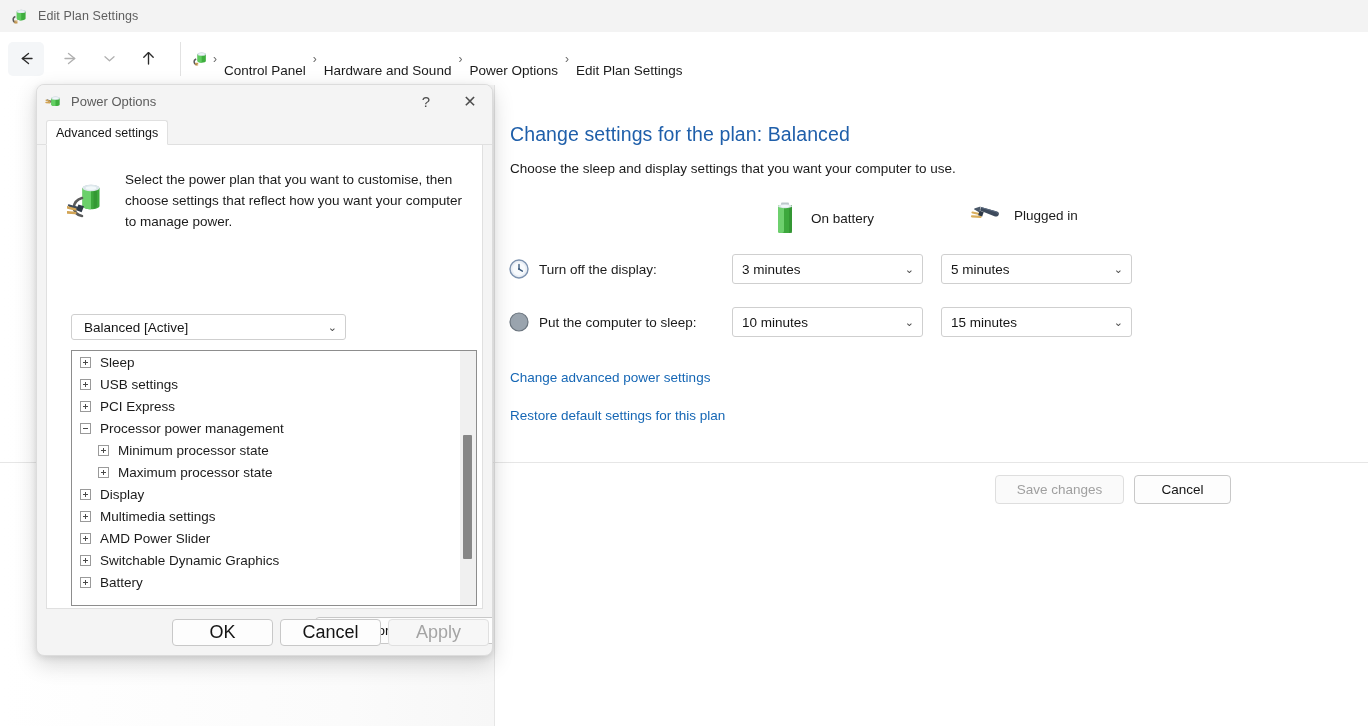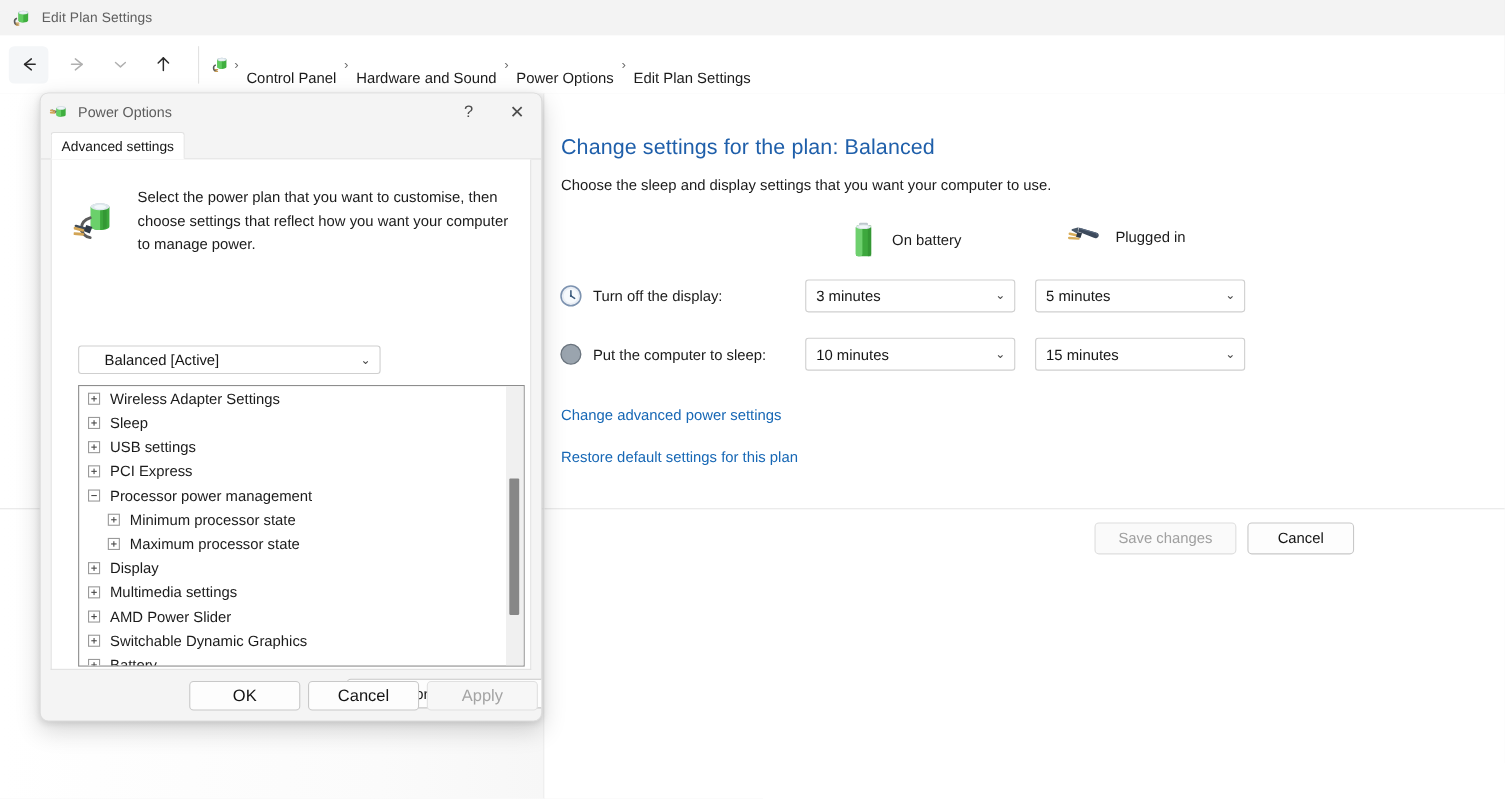--- a/index.html
+++ b/index.html
@@ -243,21 +243,21 @@
   .intro .i-text {
     font-size: 13.5px; color: #1b1b1b; line-height: 21px;
     width: 345px;
   }
 
   .plan-combo {
     position: absolute; left: 24px; top: 169px;
     width: 275px; height: 26px;
     border: 1px solid #cfcfcf; border-radius: 3px;
     background: #fff;
-    display: flex; align-items: center; padding: 0 8px 0 23px;
+    display: flex; align-items: center; padding: 0 8px 0 12px;
     font-size: 13.5px; color: #161616;
   }
   .plan-combo .caret { margin-left: auto; font-size: 11px; color: #4a4a4a; }
 
   .tree {
     position: absolute; left: 24px; top: 205px;
     width: 406px; height: 256px;
     border: 1px solid #8d8d8d;
     background: #ffffff;
     overflow: hidden;
@@ -308,21 +308,21 @@
   .dlg-footer {
     position: absolute; left: 0; top: 534px;
     width: 457px; height: 38px;
     display: flex; align-items: center;
   }
   .dlg-footer .fbtn {
     position: absolute; top: 0;
     width: 101px; height: 27px;
     border: 1px solid #c8c8c8; border-radius: 4px;
     background: #fdfdfd;
-    font-size: 15px; color: #141414;
+    font-size: 18px; color: #141414;
     display: flex; align-items: center; justify-content: center;
   }
   .dlg-footer .fbtn.ok { left: 135px; }
   .dlg-footer .fbtn.cancel { left: 243px; }
   .dlg-footer .fbtn.apply { left: 351px; color: #a4a4a4; background: #f7f7f7; border-color: #e0e0e0; }
 </style>
 </head>
 <body>
 
 <div id="app">
@@ -517,24 +517,20 @@
 
       <div class="plan-combo">
         <span>Balanced [Active]</span>
         <span class="caret">⌄</span>
       </div>
 
       <div class="tree">
         <div class="tree-inner">
           <div class="tree-item">
             <span class="exp plus"></span>
-            <span>Wireless Adapter Settings</span>
-          </div>
-          <div class="tree-item">
-            <span class="exp plus"></span>
             <span>Sleep</span>
           </div>
           <div class="tree-item">
             <span class="exp plus"></span>
             <span>USB settings</span>
           </div>
           <div class="tree-item">
             <span class="exp plus"></span>
             <span>PCI Express</span>
           </div>

